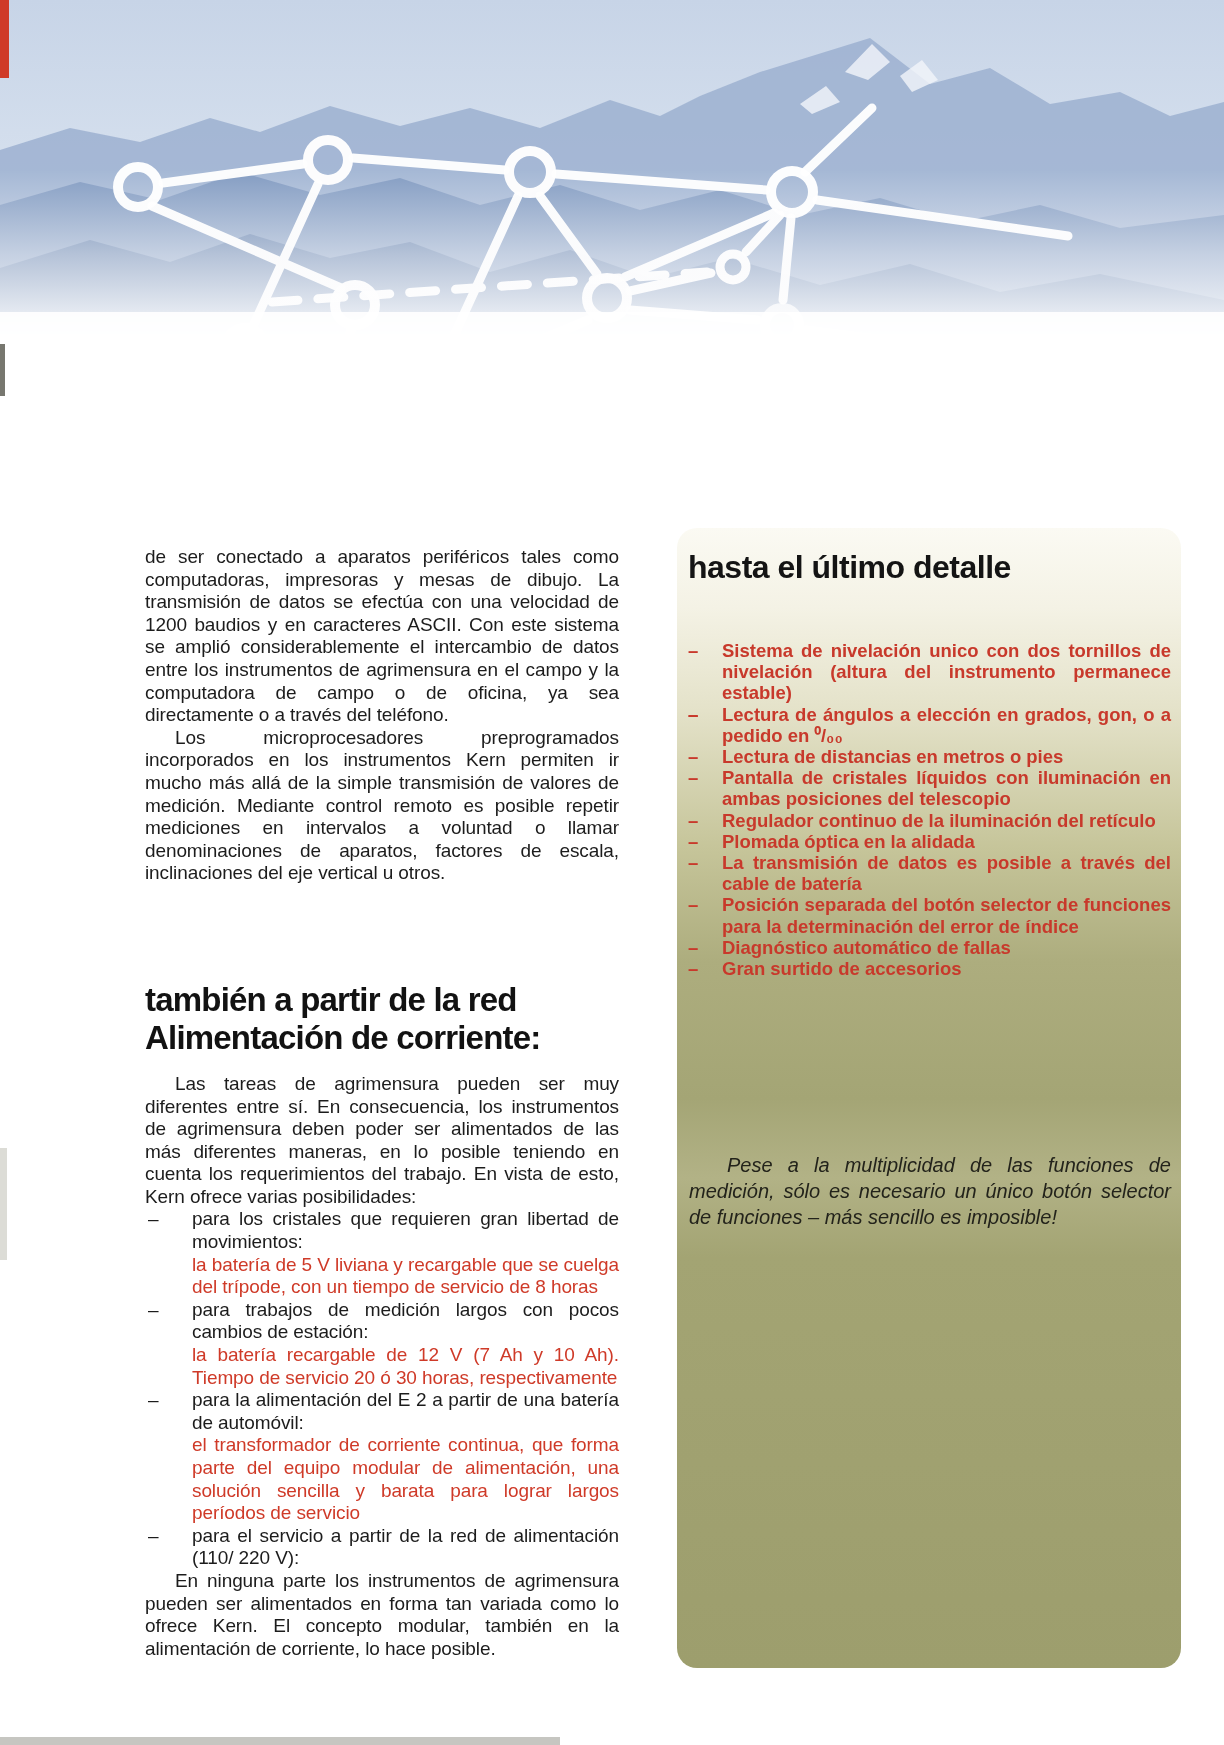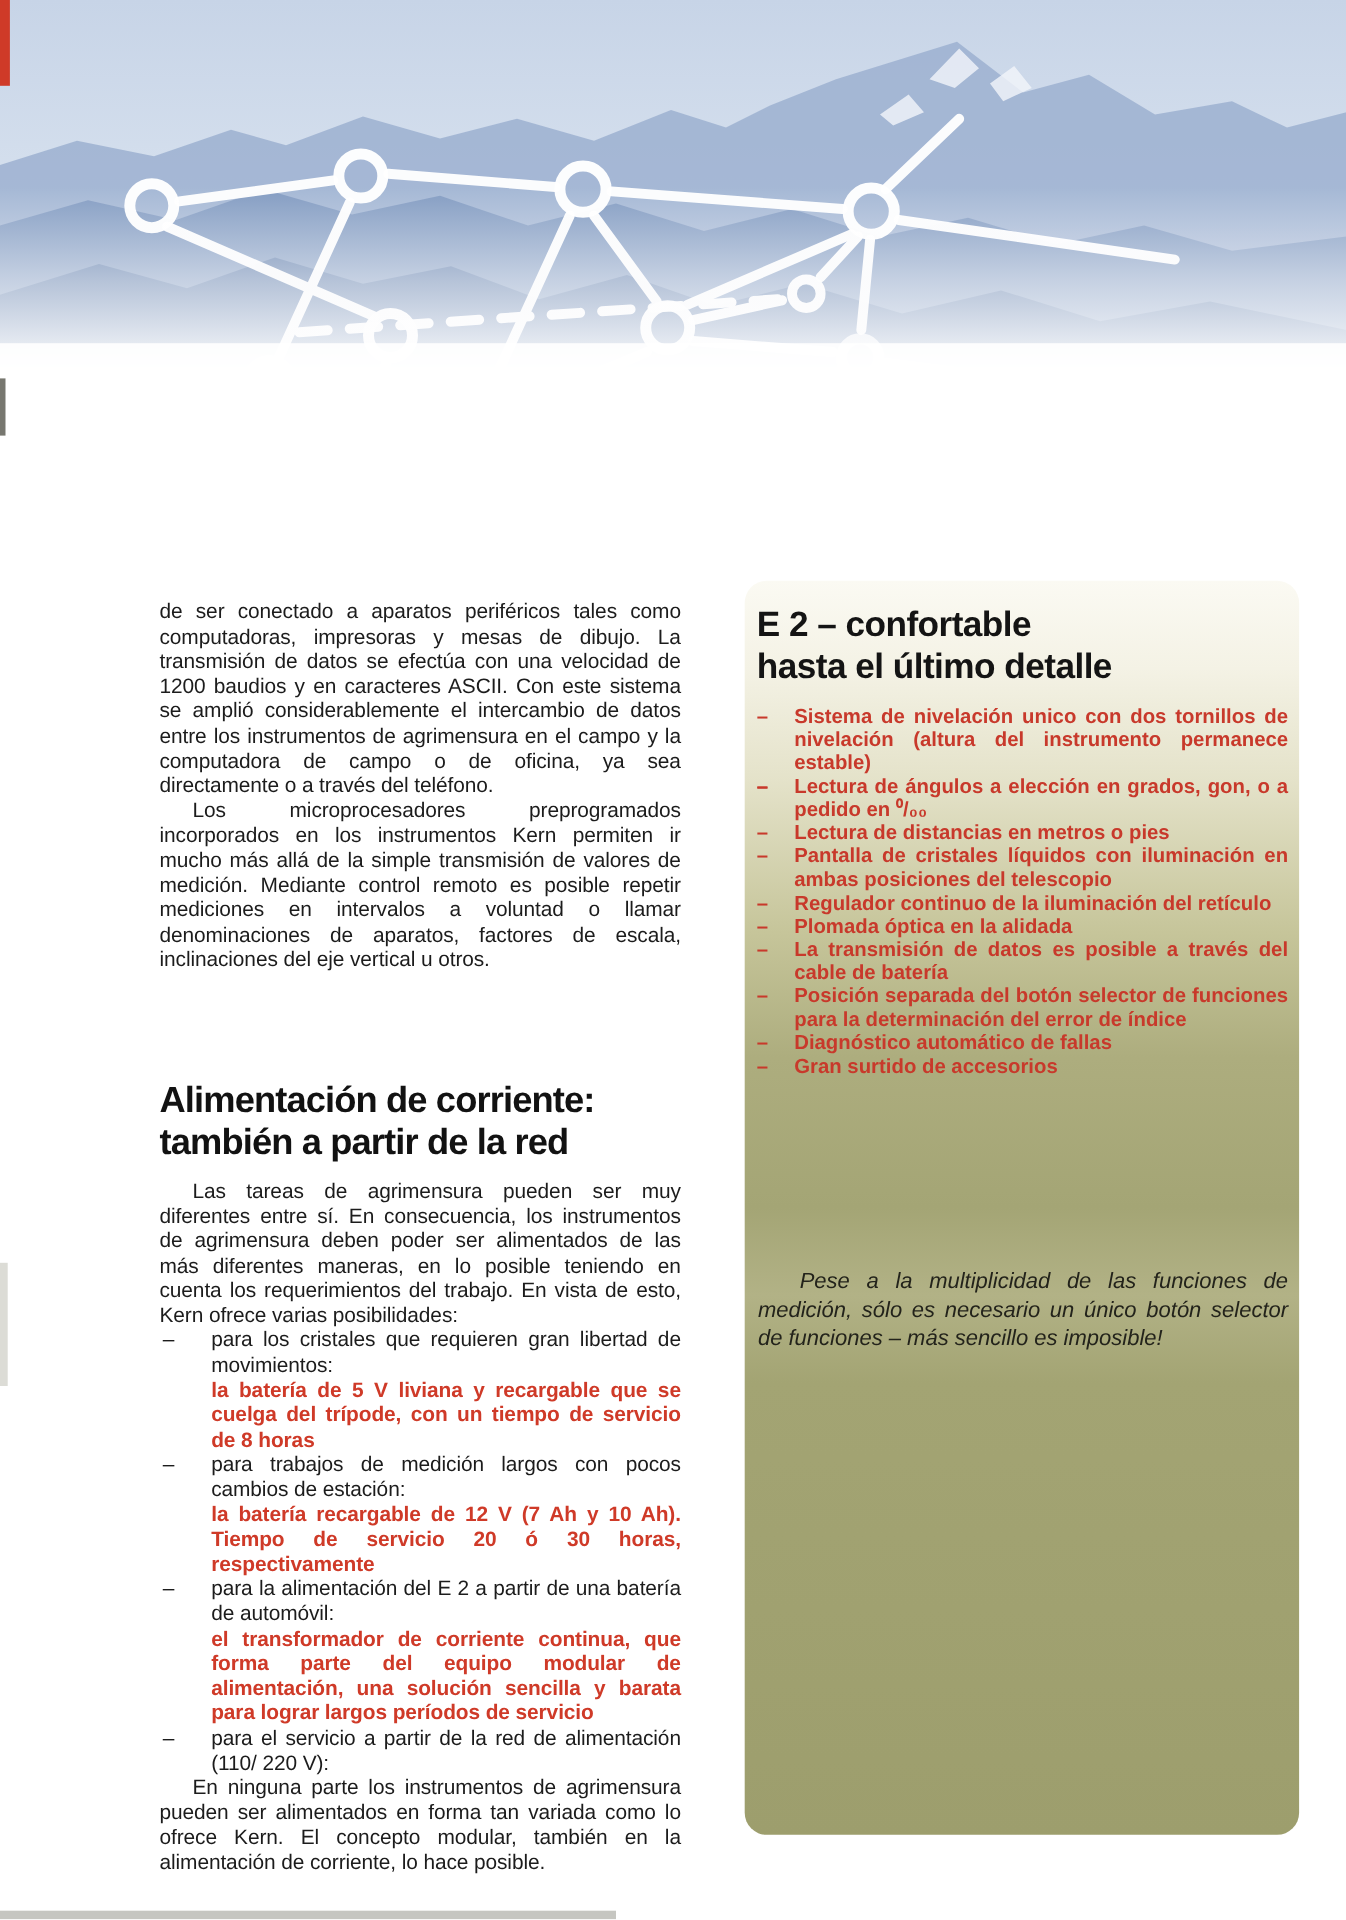--- a/index.html
+++ b/index.html
@@ -15,21 +15,21 @@
   
   .left-col{position:absolute;left:145px;top:546px;width:474px;
             font-size:19px;line-height:22.6px;text-align:justify;letter-spacing:-.1px;}
   .left-col p{margin:0;}
   .p-indent{text-indent:30px;}
   .power-heading{margin:96px 0 16px;font-size:33px;line-height:38px;font-weight:bold;
                  letter-spacing:-.8px;color:#121212;text-align:left;}
   .pow-list{list-style:none;margin:0;padding:0;}
   .pow-list li{position:relative;padding-left:47px;margin:0;}
   .pow-list .dash{position:absolute;left:3px;top:0;font-weight:normal;}
-  .red-bold{color:#cf3a28;font-weight:bold;}
+  .red-bold{color:#cf3a28;font-weight:normal;}
   
   .panel{position:absolute;left:677px;top:528px;width:504px;height:1140px;border-radius:20px;
          background:linear-gradient(180deg,#fbfaf3 0%,#f4f2e5 7%,#e4e2c9 16%,#c6c59a 28%,
                     #adad7e 38%,#a4a575 50%,#b2b286 57%,#a3a473 64%,#9d9e6d 100%);}
   .panel-heading{position:absolute;left:11px;top:20px;width:470px;
                  font-size:32px;line-height:38px;font-weight:bold;color:#141414;letter-spacing:-.5px;}
   .features{position:absolute;left:0;top:112px;width:504px;list-style:none;margin:0;padding:0;
             font-weight:bold;font-size:18.5px;line-height:21.2px;color:#c8392b;text-align:justify;}
   .features li{position:relative;padding:0 10px 0 45px;}
   .features .dash{position:absolute;left:11px;top:0;}
@@ -119,21 +119,20 @@
     </svg>
   </div>
 
   <div class="corner-red"></div>
   <div class="edge-dark"></div>
   <div class="edge-light"></div>
   <div class="bottom-strip"></div>
 
   <div class="panel">
     <div class="panel-heading">
-      <div>E 2 – confortable</div>
       <div>hasta el último detalle</div>
     </div>
     <ul class="features">
       <li><span class="dash">–</span><span>Sistema de nivelación unico con dos tornillos de nivelación (altura del instrumento permanece estable)</span></li>
       <li><span class="dash">–</span></li>
       <li><span class="dash">–</span><span>Lectura de ángulos a elección en grados, gon, o a pedido en ⁰/₀₀</span></li>
       <li><span class="dash">–</span><span>Lectura de distancias en metros o pies</span></li>
       <li><span class="dash">–</span><span>Pantalla de cristales líquidos con iluminación en ambas posiciones del telescopio</span></li>
       <li><span class="dash">–</span><span>Regulador continuo de la iluminación del retículo</span></li>
       <li><span class="dash">–</span><span>Plomada óptica en la alidada</span></li>
@@ -143,22 +142,22 @@
       <li><span class="dash">–</span><span>Gran surtido de accesorios</span></li>
     </ul>
     <div class="italic-note">Pese a la multiplicidad de las funciones de medición, sólo es necesario un único botón selector de funciones – más sencillo es imposible!</div>
 
   </div>
 
   <div class="left-col">
     <p>de ser conectado a aparatos periféricos tales como computadoras, impresoras y mesas de dibujo. La transmisión de datos se efectúa con una velocidad de 1200 baudios y en caracteres ASCII. Con este sistema se amplió considerablemente el intercambio de datos entre los instrumentos de agrimensura en el campo y la computadora de campo o de oficina, ya sea directamente o a través del teléfono.</p>
     <p class="p-indent">Los microprocesadores preprogramados incorporados en los instrumentos Kern permiten ir mucho más allá de la simple transmisión de valores de medición. Mediante control remoto es posible repetir mediciones en intervalos a voluntad o llamar denominaciones de aparatos, factores de escala, inclinaciones del eje vertical u otros.</p>
     <h2 class="power-heading">
+      <div>también a partir de la red</div>
       <div>Alimentación de corriente:</div>
-      <div>también a partir de la red</div>
     </h2>
     <p class="p-indent">Las tareas de agrimensura pueden ser muy diferentes entre sí. En consecuencia, los instrumentos de agrimensura deben poder ser alimentados de las más diferentes maneras, en lo posible teniendo en cuenta los requerimientos del trabajo. En vista de esto, Kern ofrece varias posibilidades:</p>
     <ul class="pow-list">
       <li>
         <span class="dash">–</span>
         <div>para los cristales que requieren gran libertad de movimientos:</div>
         <div class="red-bold">la batería de 5 V liviana y recargable que se cuelga del trípode, con un tiempo de servicio de 8 horas</div>
       </li>
       <li>
         <span class="dash">–</span>

